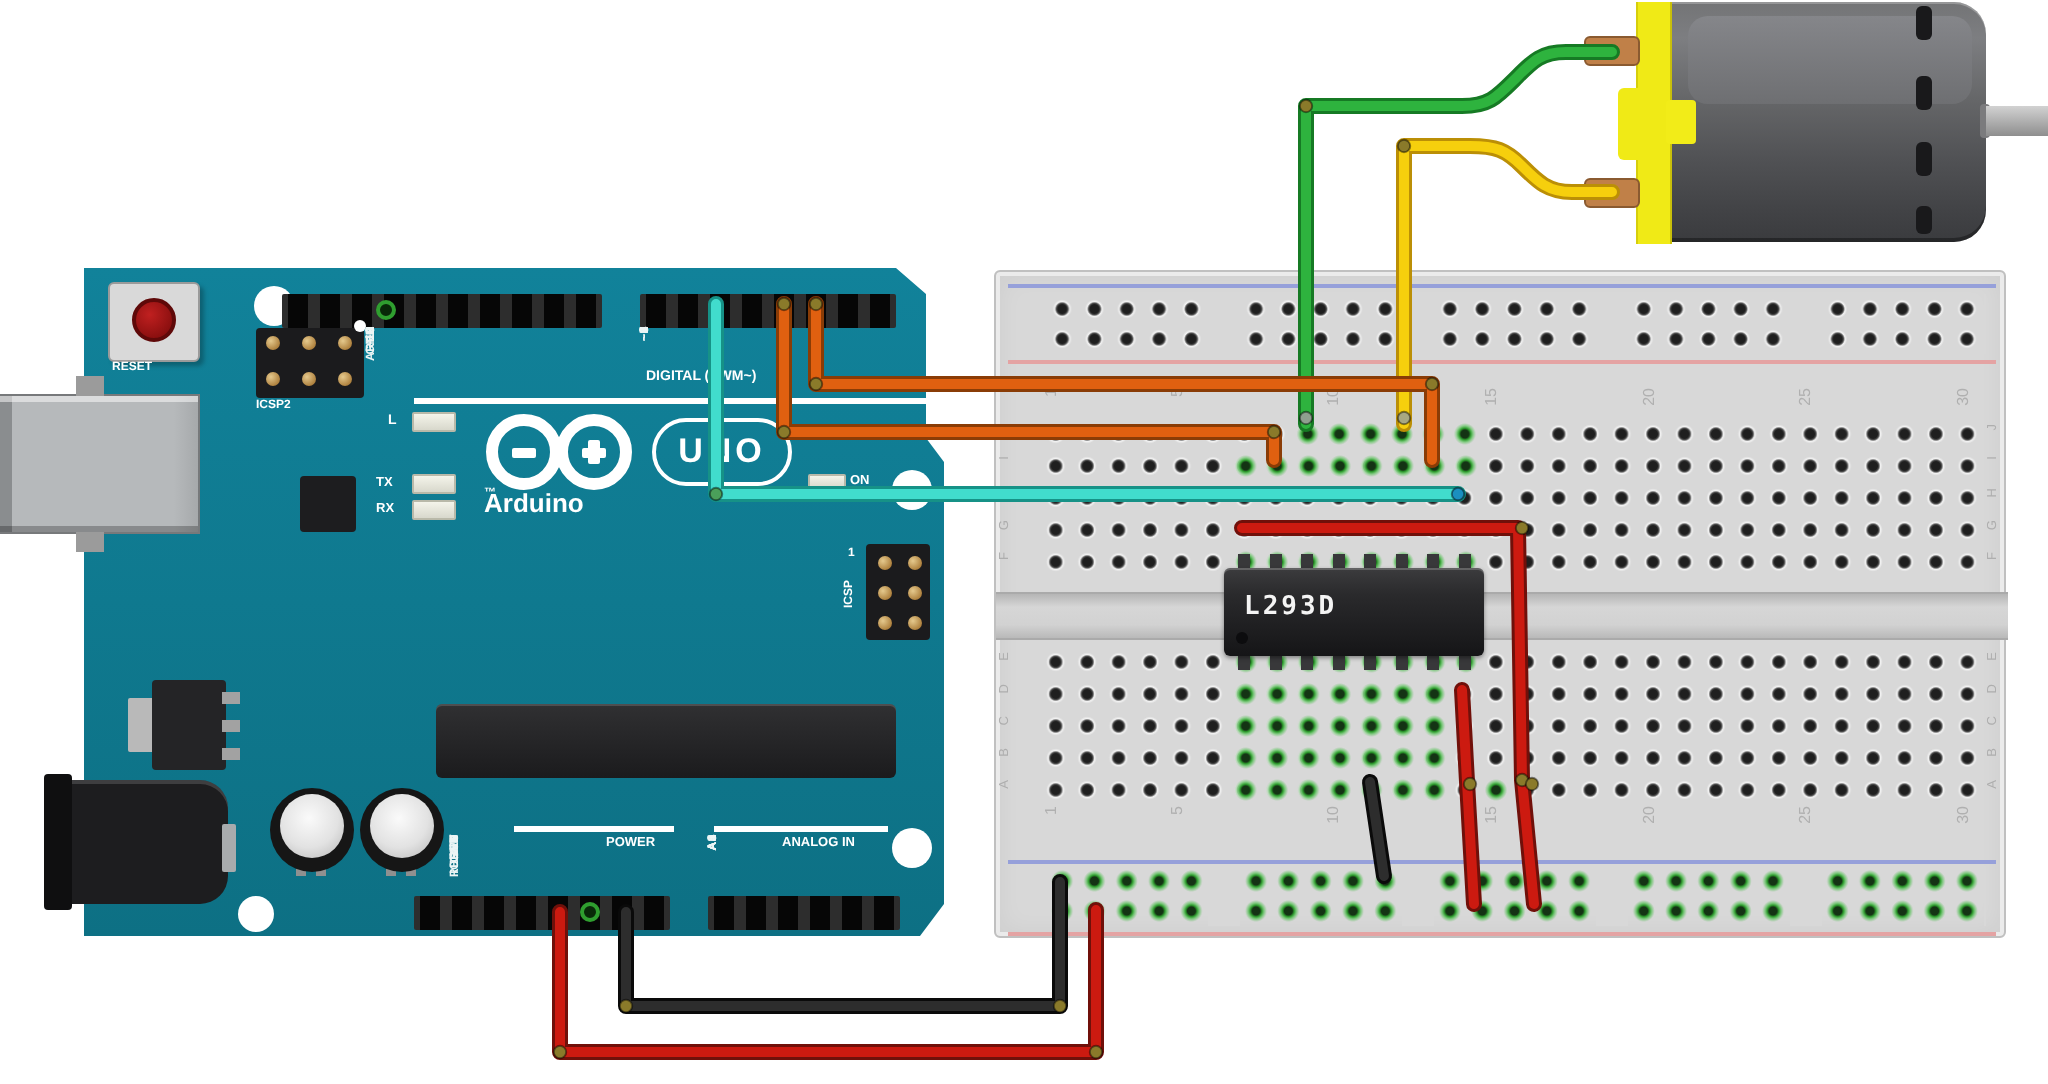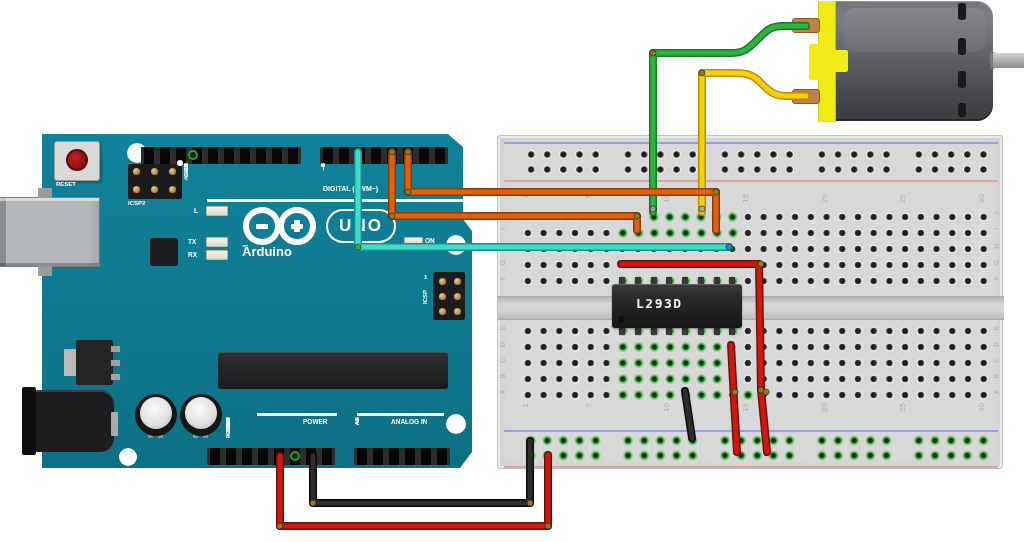--- a/index.html
+++ b/index.html
@@ -28,21 +28,21 @@
     radial-gradient(circle at 8.08px 7.5px,#1f1f1f 2.2px,#4e4e4e 2.9px,rgba(255,255,255,.7) 3.7px,rgba(255,255,255,0) 4.8px);
     background-size:97px 15px,16.17px 15px;}
   .gholes-rail{background-image:
     repeating-linear-gradient(90deg,rgba(216,216,216,0) 0 80.85px,#d8d8d8 80.85px 97px),
     radial-gradient(circle at 8.08px 7.5px,#143314 2px,#2f9e2f 2.9px,#79c679 3.9px,rgba(121,198,121,.35) 4.9px,rgba(0,0,0,0) 5.5px);
     background-size:97px 15px,16.17px 15px;}
   .iclegs{background-image:repeating-linear-gradient(90deg,rgba(0,0,0,0) 0 5.2px,#38383a 5.2px 11.2px,rgba(0,0,0,0) 11.2px 15.73px);}
   #ic-chip{left:114px;top:148px;width:130px;height:44px;border-radius:3px;
     background:linear-gradient(180deg,#3c3c3e,#2a2a2c 30%,#1e1e20 70%,#151517);
     box-shadow:inset 0 1px rgba(255,255,255,.2),0 1px 2px rgba(0,0,0,.4);}
-  #ic-chip .lbl{position:absolute;left:24px;top:12px;color:#f4f4f4;
+  #ic-chip .lbl{position:absolute;left:10px;top:12px;color:#f4f4f4;
     font:bold 13px "DejaVu Sans Mono",monospace;letter-spacing:1.5px;}
   #ic-chip .pin1{position:absolute;left:6px;bottom:6px;width:6px;height:6px;border-radius:50%;background:#0c0c0e;}
   .cols span{position:absolute;writing-mode:vertical-rl;transform:rotate(180deg);
     font-size:8px;color:#b0b0b0;line-height:1;}
   .cols span:nth-child(1){left:24px}.cols span:nth-child(2){left:87px}
   .cols span:nth-child(3){left:165px}.cols span:nth-child(4){left:244px}
   .cols span:nth-child(5){left:323px}.cols span:nth-child(6){left:401px}
   .cols span:nth-child(7){left:480px}
   .rowcol{width:9px;height:82px;}
   .rowcol span{position:absolute;writing-mode:vertical-rl;transform:rotate(180deg);

